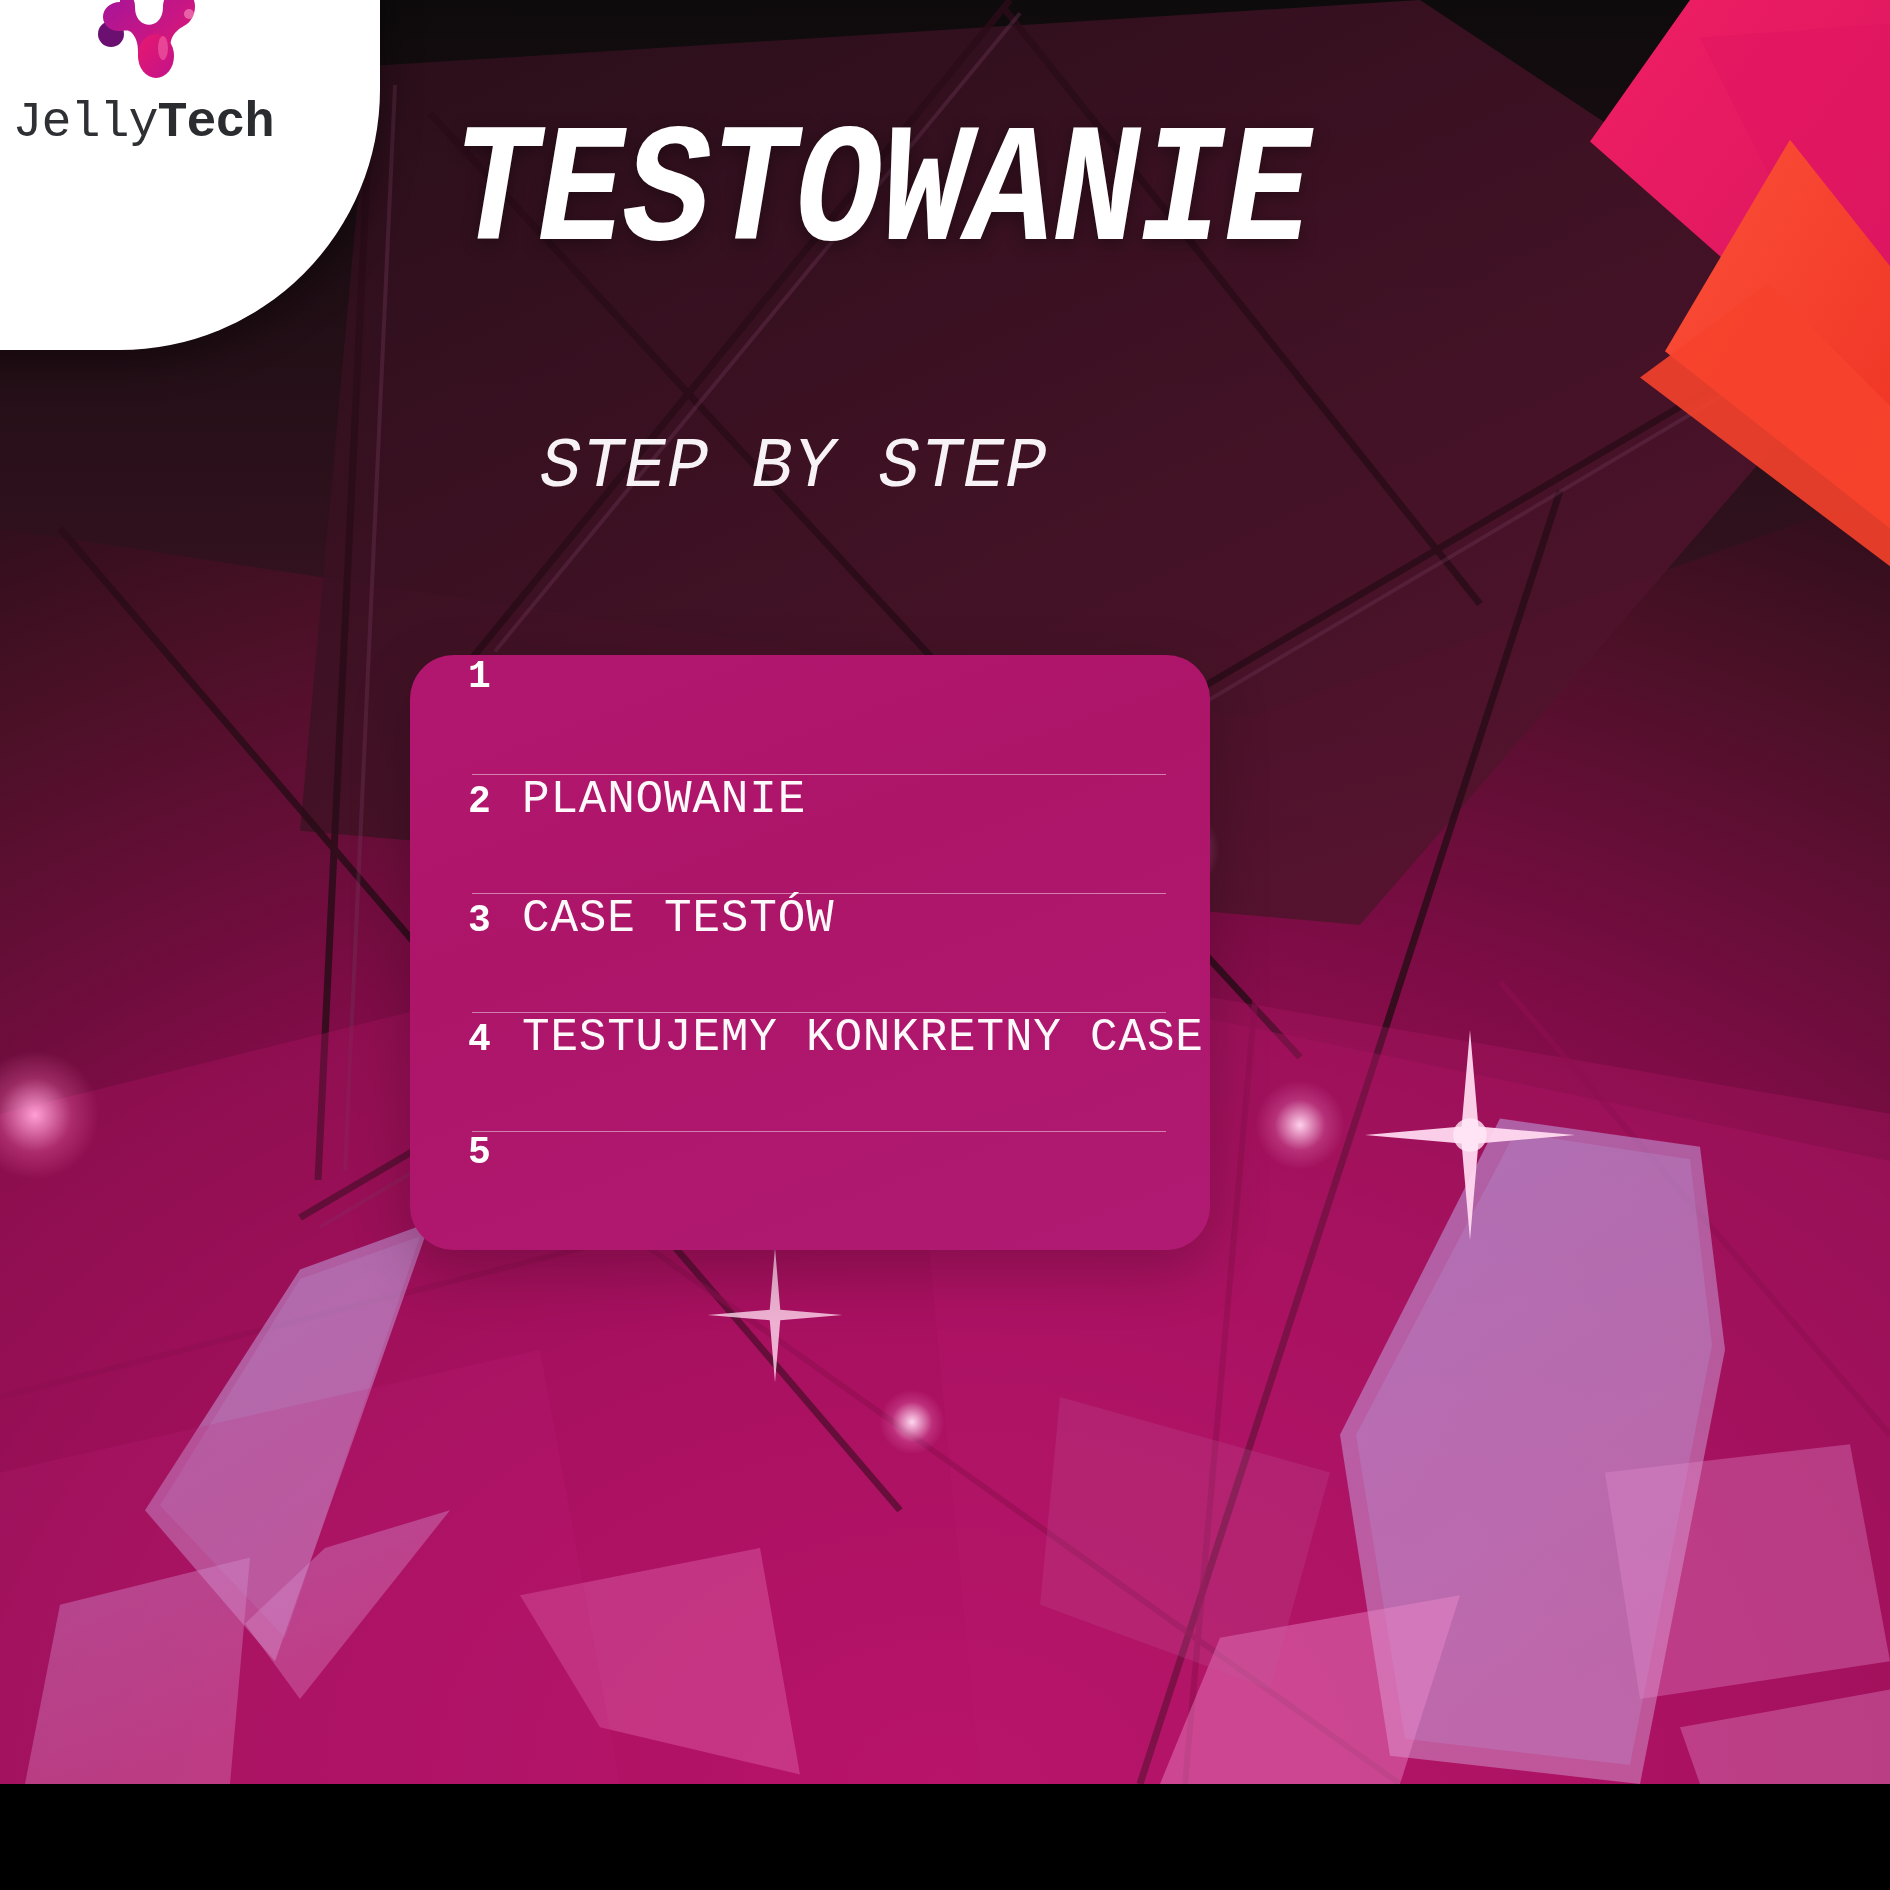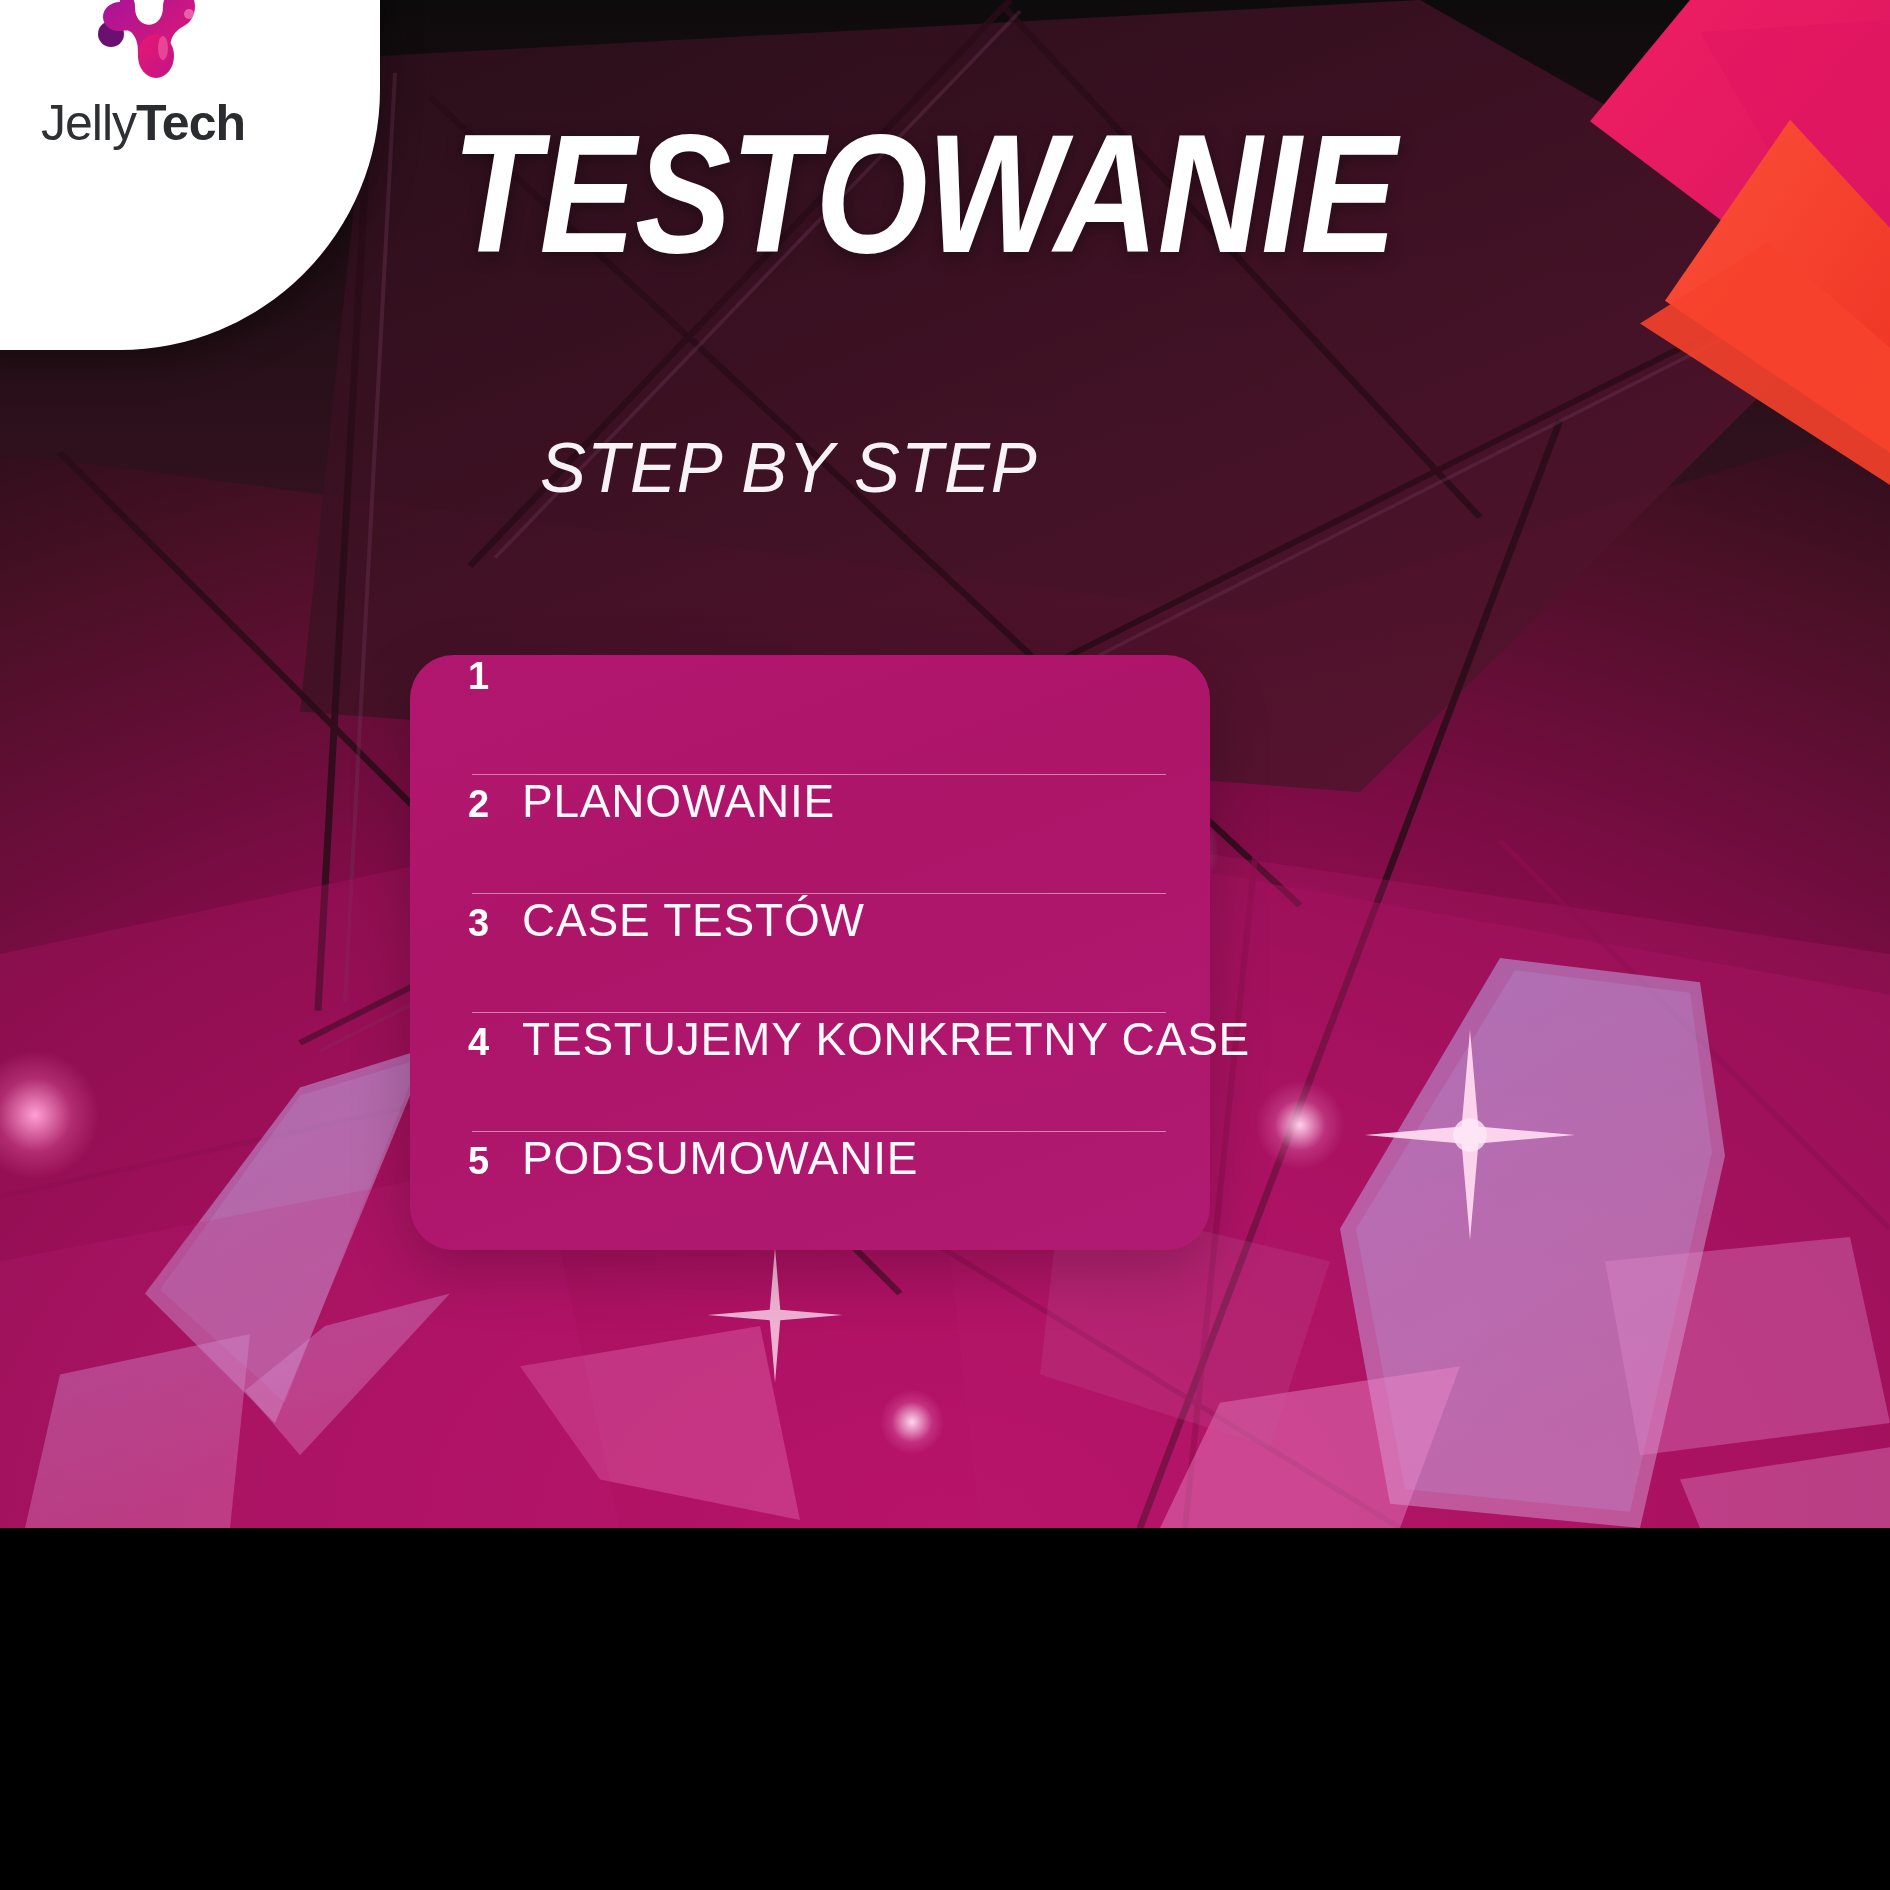--- a/index.html
+++ b/index.html
@@ -1,25 +1,26 @@
 <!DOCTYPE html>
 <html><head>
 <meta charset="utf-8">
 <style>
   * { margin:0; padding:0; box-sizing:border-box; }
   html,body{ width:1890px; height:1890px; background:#000; }
   body{ font-family:"Liberation Sans", sans-serif; }
 
   #poster{
     position:relative;
-    width:1890px; height:1528px;
+    width:1890px; height:1784px;
     overflow:hidden;
     background:
       radial-gradient(120% 90% at 50% 100%, #c2156f 0%, #a8105f 30%, #7e0c46 55%, #4a1026 78%, #2a0e18 92%, #170a10 100%),
       linear-gradient(180deg,#151013 0%, #2a1018 22%, #5a1030 48%, #96125a 72%, #c0166e 100%);
+    font-family: Liberation Mono, monospace;
   }
 
   
   .bg-layer{ position:absolute; inset:0; }
   .bg-layer svg{ width:100%; height:100%; display:block; }
 
   
   .logo-panel{
     position:absolute; left:-40px; top:-70px;
     width:420px; height:420px;
@@ -245,18 +246,17 @@
       <span class="label">CASE TESTÓW</span>
     </div>
 
     <div class="row">
       <span class="num">4</span>
       <span class="label">TESTUJEMY KONKRETNY CASE</span>
     </div>
 
     <div class="row">
       <span class="num">5</span>
-      <span class="label">PODSUMOWANIE</span>
     </div>
 
   </div>
 
 </div>
 
 </body></html>

